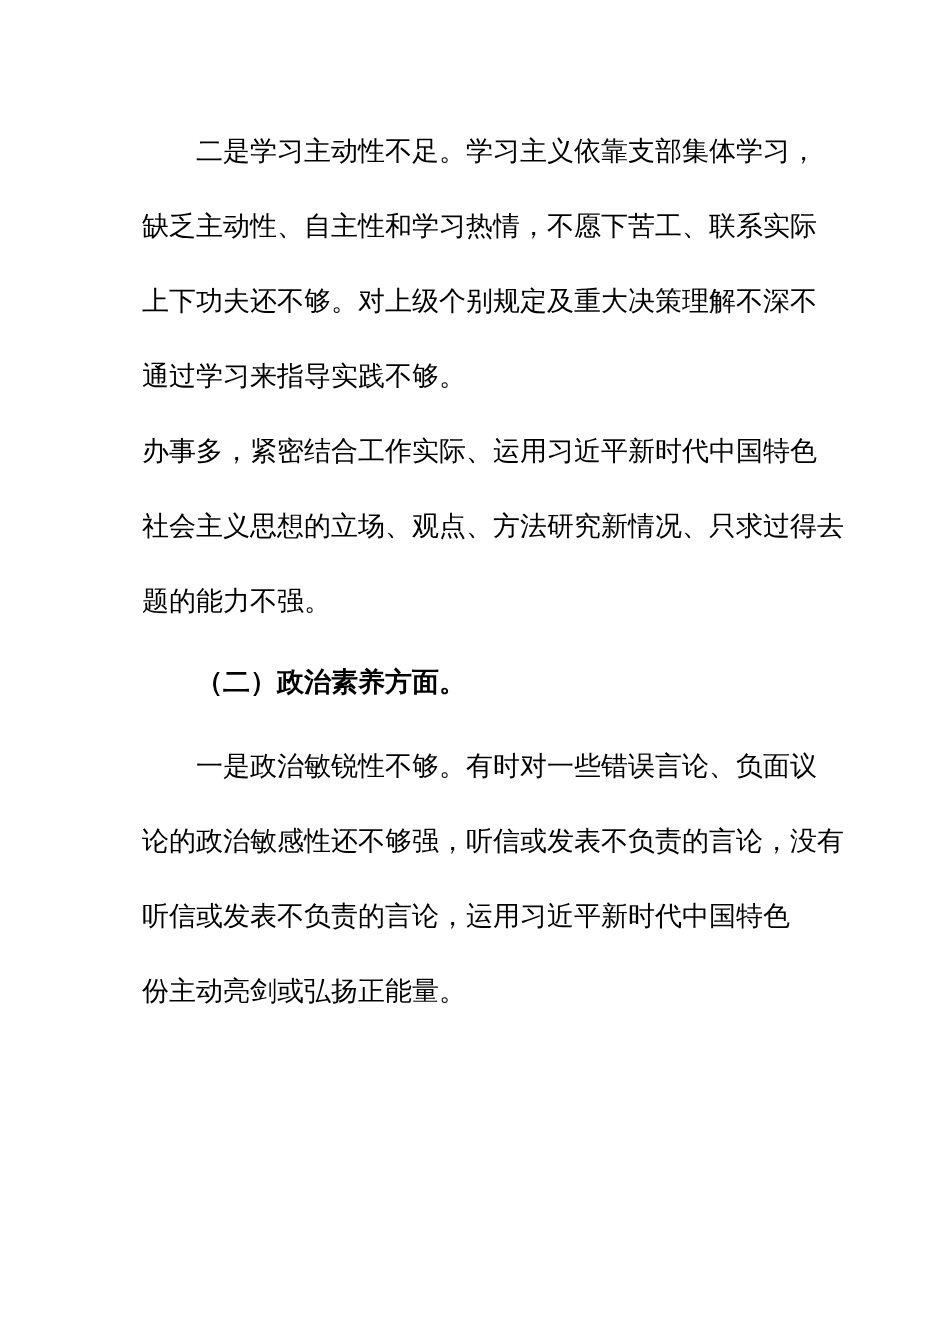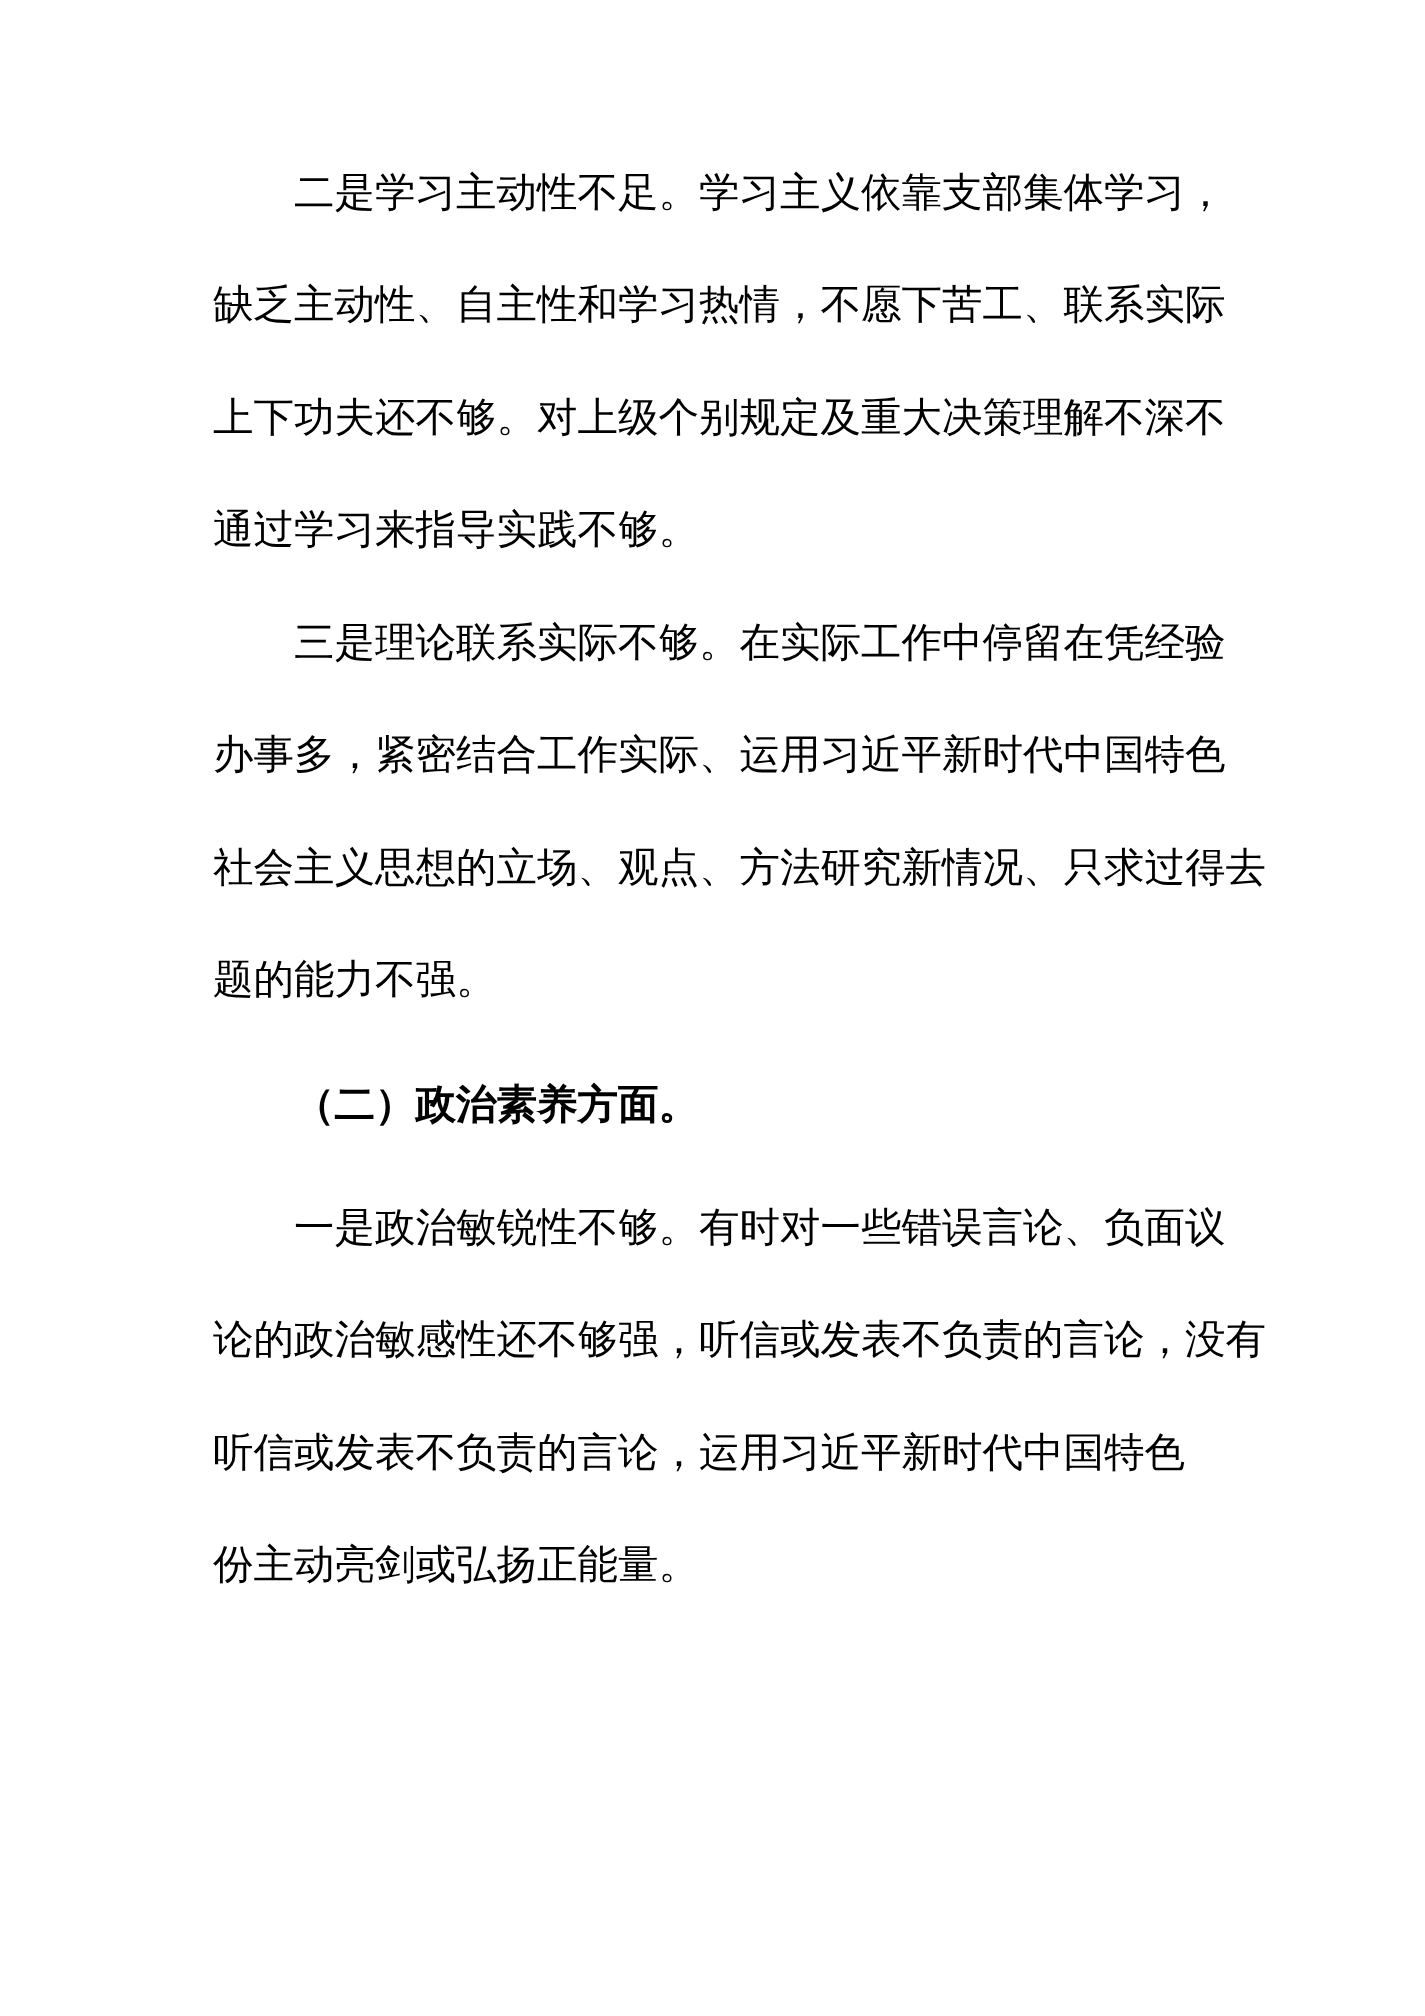--- a/index.html
+++ b/index.html
@@ -10,29 +10,30 @@
   body {
     width: 950px;
     height: 1344px;
     font-family: "Liberation Sans", "DejaVu Sans", sans-serif;
     overflow: hidden;
   }
   .page {
     box-sizing: border-box;
     width: 950px;
     height: 1344px;
-    padding: 91px 142px 0 142px;
+    padding: 114px 142px 0 142px;
     background: #ffffff;
     border-radius: 12px;
   }
   .para {
     margin: 0;
   }
   .para.heading {
     margin: 8px 0 7px 0;
+    font-family: Liberation Mono, monospace;
   }
   .para.heading .line {
     font-weight: 700;
   }
   .line {
     height: 75px;
     line-height: 75px;
     font-size: 27px;
     color: #000000;
     white-space: nowrap;
@@ -47,21 +48,20 @@
 
 <div class="page">
   <div id="doc-body" style="color: rgb(0, 0, 0);">
       <div class="para body">
         <div class="line first">二是学习主动性不足。学习主义依靠支部集体学习，</div>
         <div class="line">缺乏主动性、自主性和学习热情，不愿下苦工、联系实际</div>
         <div class="line">上下功夫还不够。对上级个别规定及重大决策理解不深不</div>
         <div class="line">通过学习来指导实践不够。</div>
       </div>
       <div class="para body">
-        <div class="line first">三是理论联系实际不够。在实际工作中停留在凭经验</div>
         <div class="line">办事多，紧密结合工作实际、运用习近平新时代中国特色</div>
         <div class="line">社会主义思想的立场、观点、方法研究新情况、只求过得去</div>
         <div class="line">题的能力不强。</div>
       </div>
       <div class="para heading">
         <div class="line first">（二）政治素养方面。</div>
       </div>
       <div class="para body">
         <div class="line first">一是政治敏锐性不够。有时对一些错误言论、负面议</div>
         <div class="line">论的政治敏感性还不够强，听信或发表不负责的言论，没有</div>

